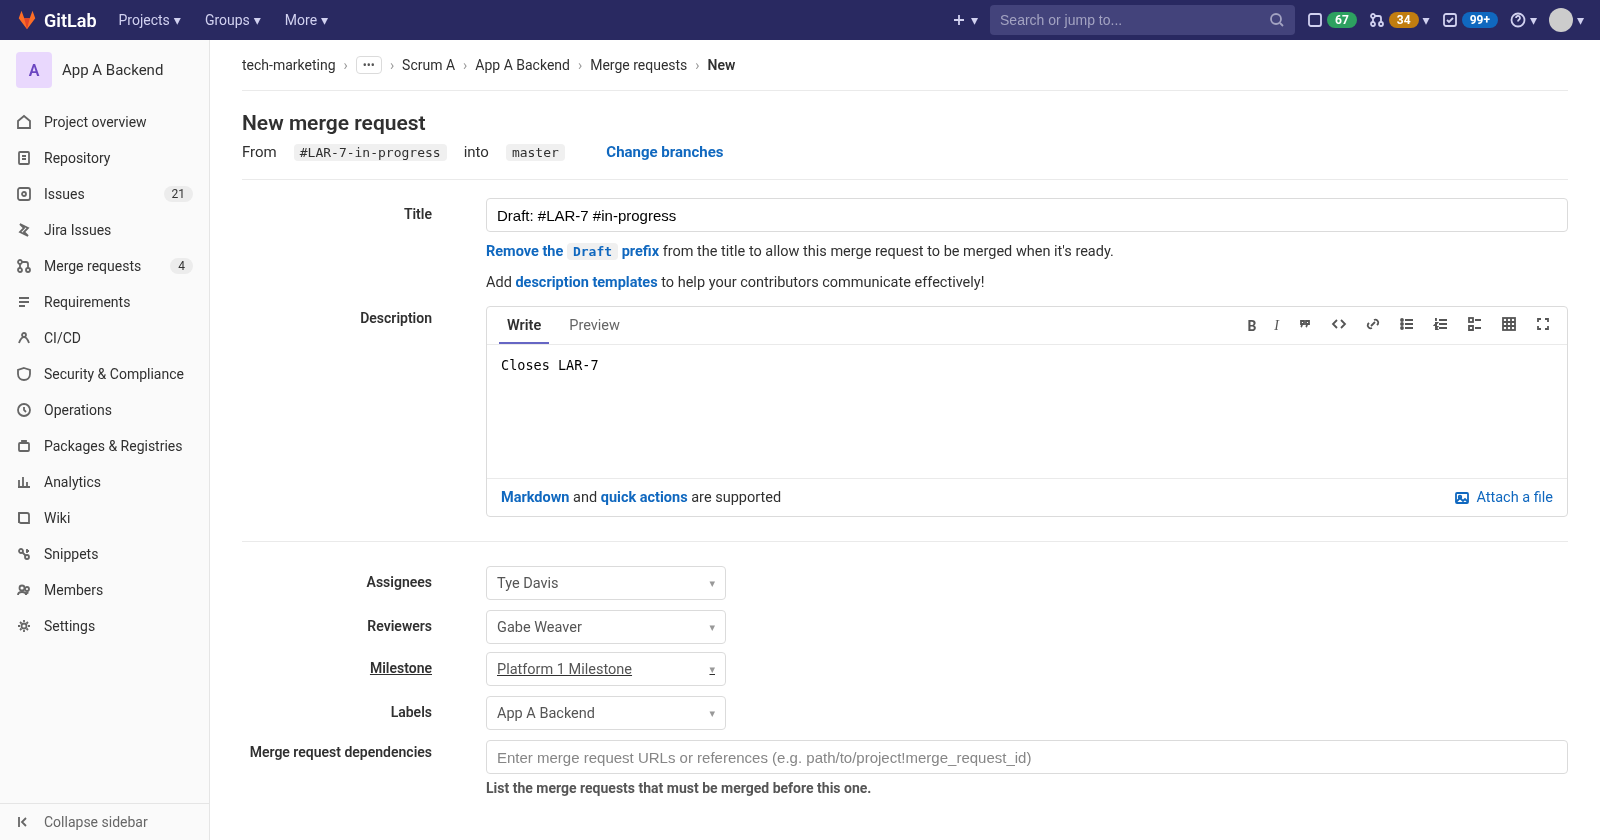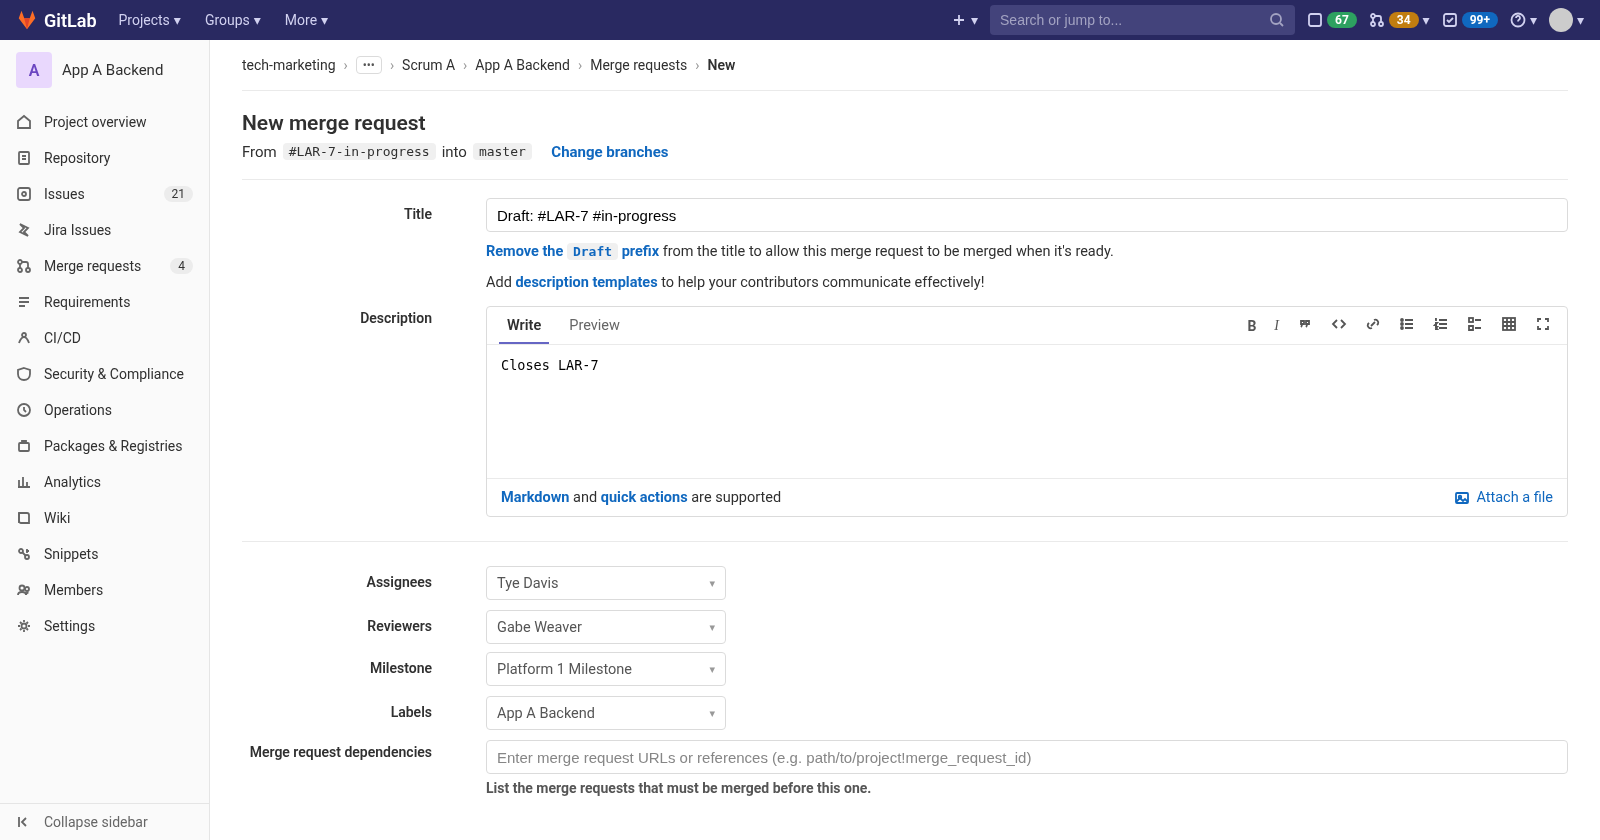--- a/index.html
+++ b/index.html
@@ -36,21 +36,21 @@
 .sidebar-footer { border-top: 1px solid #e5e5e5; padding: 10px 16px; display: flex; align-items: center; gap: 12px; color: #666; cursor: pointer; }
 
 
 .main { flex: 1; overflow: auto; padding: 0 32px 40px; }
 .breadcrumbs { display: flex; align-items: center; gap: 8px; padding: 16px 0; border-bottom: 1px solid #eaeaea; color: #555; font-size: 14px; flex-wrap: wrap; }
 .breadcrumbs .crumb { color: #303030; cursor: pointer; }
 .breadcrumbs .sep { color: #999; }
 .breadcrumbs .ellipsis-btn { border: 1px solid #dbdbdb; border-radius: 4px; padding: 0 6px; font-size: 12px; line-height: 16px; cursor: pointer; }
 
 h1.page-title { font-size: 21px; font-weight: 600; margin: 20px 0 8px; }
-.branch-info { font-size: 15px; display: flex; align-items: flex-start; gap: 6px; flex-wrap: wrap; }
+.branch-info { font-size: 15px; display: flex; align-items: flex-end; gap: 17px; flex-wrap: wrap; }
 .code-chip { background: #f0f0f0; border-radius: 4px; padding: 1px 6px; font-family: Menlo, monospace; font-size: 13px; }
 .link { color: #1068bf; cursor: pointer; font-weight: bold; }
 
 .divider { border-bottom: 1px solid #eaeaea; margin: 18px 0 0; }
 
 .form { margin-top: 18px; }
 .form-row { display: flex; margin-bottom: 8px; gap: 38px; }
 .form-label { width: 206px; text-align: right; padding-right: 16px; padding-top: 8px; font-weight: 600; color: #303030; }
 .form-control-col { flex: 1; }
 .text-input { width: 100%; height: 34px; border: 1px solid #dbdbdb; border-radius: 4px; padding: 0 10px; font-size: 15px; background: #fff; outline: none; }
@@ -391,21 +391,21 @@
       <div class="form-row" style="margin-top:10px;">
         <div class="form-label">Reviewers</div>
         <div class="form-control-col">
           <div class="select-like">
               <span>Gabe Weaver</span>
               <span class="chev">▾</span>
             </div>
         </div>
       </div>
 
-      <div class="form-row" style="margin-top:0;">
+      <div class="form-row" style="margin-top:0;text-decoration:underline;">
         <div class="form-label">Milestone</div>
         <div class="form-control-col">
           <div class="select-like">
               <span>Platform 1 Milestone</span>
               <span class="chev">▾</span>
             </div>
         </div>
       </div>
 
       <div class="form-row" style="margin-top:10px;">

